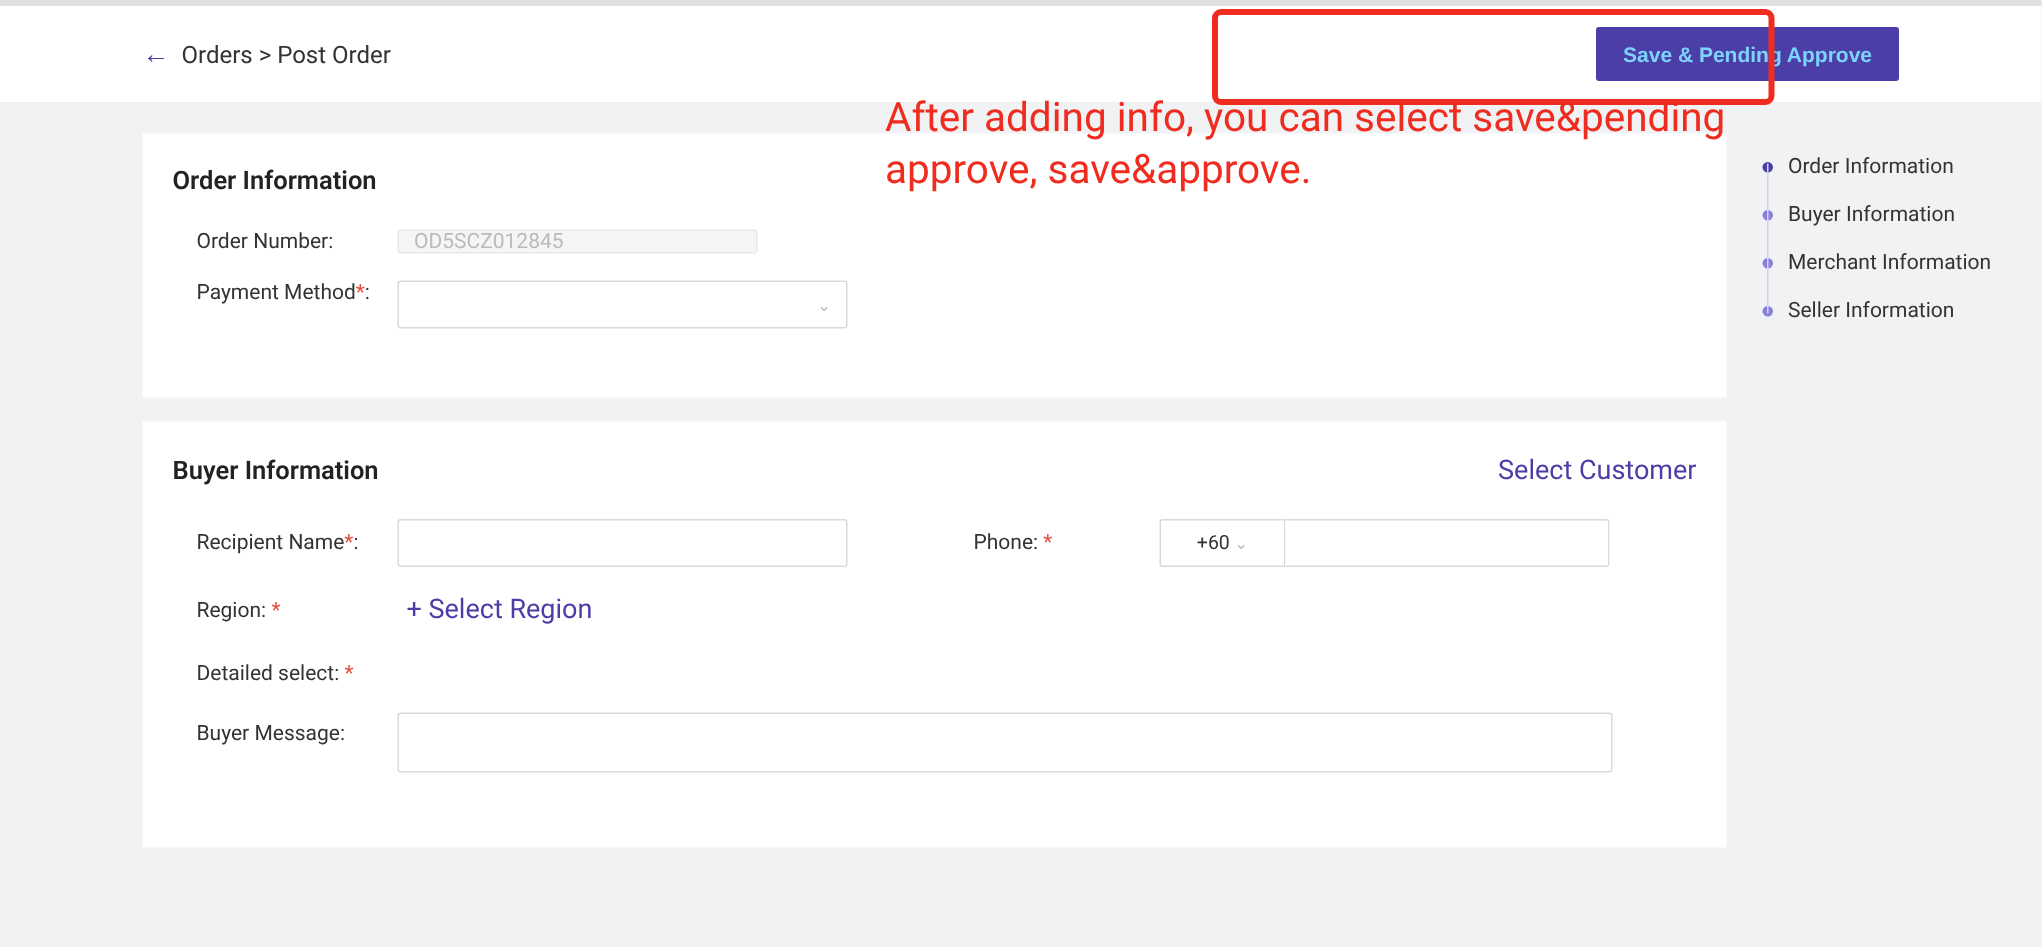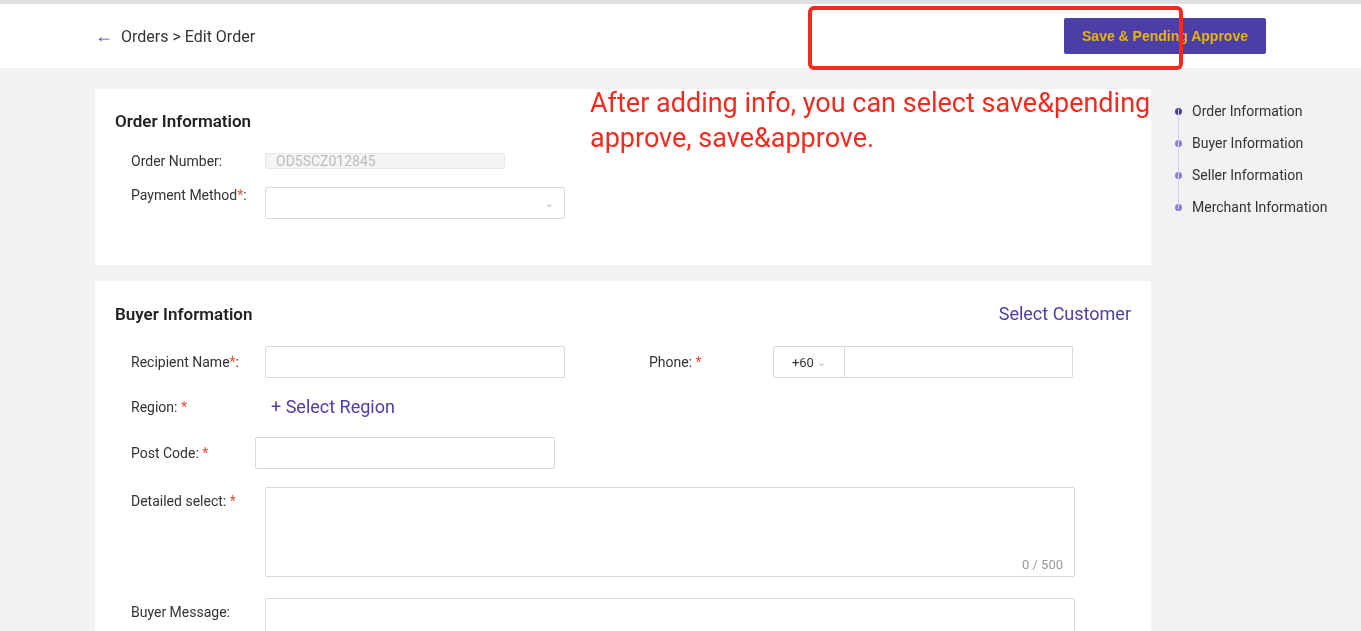--- a/index.html
+++ b/index.html
@@ -23,41 +23,41 @@
   .back-arrow {
     color: #4b3fa7;
     font-size: 18px;
     font-weight: bold;
     cursor: pointer;
   }
   .breadcrumb { font-size: 16px; color: #333; }
   .header-right { display: flex; gap: 16px; align-items: center; }
   .btn-primary {
     background: #4b3fa7;
-    color: #eab308;
+    color: #7dd3fc;
     border: none;
     padding: 10px 18px;
     font-size: 14px;
     font-weight: 600;
     cursor: pointer;
     border-radius: 2px;
   }
   .annotation-box {
     position: absolute;
     border: 4px solid #ef2c1f;
     border-radius: 6px;
     top: 6px;
     left: 808px;
     width: 375px;
     height: 64px;
     pointer-events: none;
   }
   .annotation-text {
     position: absolute;
-    top: 86px;
+    top: 61px;
     left: 590px;
     width: 590px;
     color: #ef2c1f;
     font-size: 27px;
     line-height: 1.3;
     pointer-events: none;
   }
   .layout {
     display: flex;
     padding: 20px 0 0 95px;
@@ -157,21 +157,21 @@
     justify-content: space-between;
     align-items: center;
     cursor: pointer;
   }
   .chev { color: #bbb; font-size: 11px; }
   .phone-group { display: flex; width: 300px; }
   .phone-prefix {
     border: 1px solid #d9d9d9;
     border-radius: 2px 0 0 2px;
     height: 32px;
-    width: 72px;
+    width: 84px;
     display: flex;
     justify-content: center;
     align-items: center;
     gap: 3px;
     cursor: pointer;
     font-size: 13px;
   }
   .phone-input {
     border: 1px solid #d9d9d9;
     border-left: none;
@@ -207,21 +207,21 @@
 <body>
 
 <div class="top-border"></div>
 
 <div class="header">
   <div class="header-left">
     <span class="back-arrow">←</span>
     <span class="breadcrumb">
       <span>Orders</span>
       <span>&gt;</span>
-      <span>Edit Order</span>
+      <span>Post Order</span>
     </span>
   </div>
   <div class="header-right">
     <button class="btn-primary">Save &amp; Pending Approve</button>
   </div>
 </div>
 
 <div class="annotation-box"></div>
 <div class="annotation-text">After adding info, you can select save&amp;pending approve, save&amp;approve.</div>
 
@@ -266,32 +266,24 @@
             <input class="phone-input" type="text" style="">
           </div>
         </div>
       </div>
 
       <div class="col2-wrap" style="margin-bottom:18px;flex-direction:column;">
         <div class="pair">
           <div class="label"><span>Region:</span> <span class="req">*</span></div>
           <span class="select-region-link">+ Select Region</span>
         </div>
-        <div class="pair">
-          <div class="label" style="width:140px;"><span>Post Code:</span> <span class="req">*</span></div>
-          <input class="input-text" type="text" style="">
-        </div>
       </div>
 
       <div class="form-row align-top">
         <div class="label" style="padding-top:6px;"><span>Detailed select:</span> <span class="req">*</span></div>
-        <div class="textarea-wrap">
-          <textarea class="textarea" style=""></textarea>
-          <span class="char-count">0 / 500</span>
-        </div>
       </div>
 
       <div class="form-row align-top">
         <div class="label" style="padding-top:6px;">Buyer Message:</div>
         <div class="textarea-wrap">
           <textarea class="textarea" style="height: 40px;"></textarea>
         </div>
       </div>
 
     </div>
@@ -304,21 +296,21 @@
       <div class="anchor-item active">
         <span class="anchor-dot"></span>
         <span>Order Information</span>
       </div>
       <div class="anchor-item">
         <span class="anchor-dot"></span>
         <span>Buyer Information</span>
       </div>
       <div class="anchor-item">
         <span class="anchor-dot"></span>
-        <span>Seller Information</span>
+        <span>Merchant Information</span>
       </div>
       <div class="anchor-item">
         <span class="anchor-dot"></span>
-        <span>Merchant Information</span>
+        <span>Seller Information</span>
       </div>
     </div>
   </div>
 </div>
 
 </body></html>

